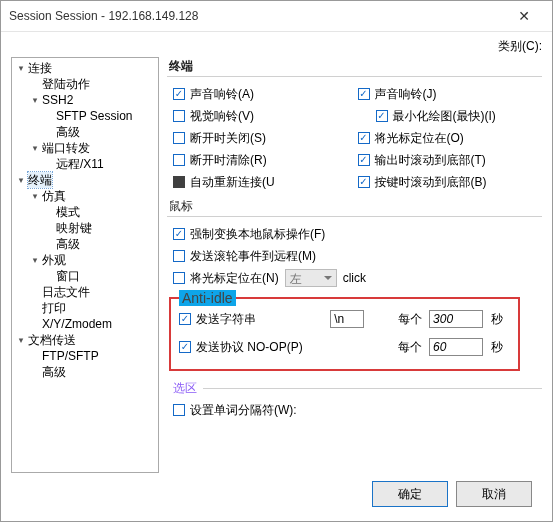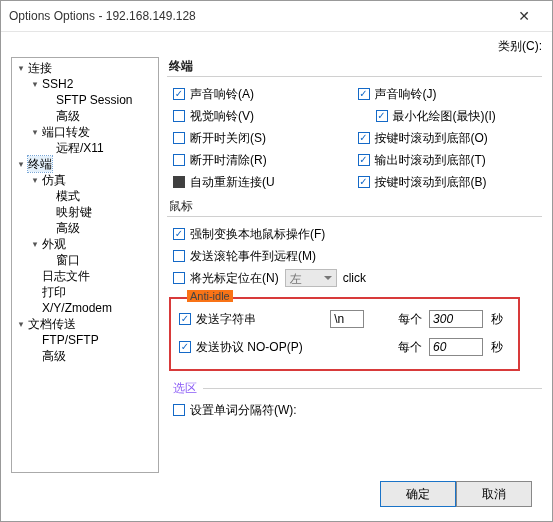--- a/index.html
+++ b/index.html
@@ -140,24 +140,24 @@
   }
   .fieldset {
     border: 2px solid #d83a3a;
     margin: 4px 22px 6px 2px;
     padding: 6px 8px 8px 8px;
     position: relative;
     box-sizing: border-box;
   }
   .fieldset .legend {
     position: absolute;
-    top: -9px; left: 16px;
-    background: #f97316;
+    top: -9px; left: 8px;
+    background: #0ea5e9;
     padding: 0 3px;
-    font-size: 11px;
+    font-size: 14px;
     color: #444;
   }
   .fs-row {
     display: flex;
     align-items: center;
     height: 28px;
   }
   .fs-row .lab { display: flex; align-items: center; width: 160px; }
   .fs-row .tb {
     border: 1px solid #888;
@@ -180,58 +180,64 @@
   .selection-row .line {
     flex: 1;
     border-top: 1px solid #d0d0d0;
     margin: 0 0 0 6px;
     height: 0;
   }
   .selection-row .lab2 { color: #8b5cf6; }
   .buttons {
     display: flex;
     justify-content: flex-end;
-    gap: 0;
+    gap: 8px;
     padding: 8px 10px 10px 0;
   }
   .btn {
     min-width: 74px;
     height: 24px;
     border: 1px solid #888;
     background: #e9e9e9;
     display: inline-flex;
     align-items: center;
     justify-content: center;
     cursor: pointer;
   }
   .btn.primary { border-color: #1a73c7; }
 </style>
 </head>
 <body>
 
 <div class="window">
 
   <div class="titlebar">
-    <span class="title">Options Options - 192.168.149.128</span>
+    <span class="title">Session Session - 192.168.149.128</span>
     <span class="close">✕</span>
   </div>
 
   <div class="body">
     <div class="cat-label">类别(C):</div>
 
     <div class="content-row">
 
       <div class="tree">
         <ul>
           <li>
             <div class="row">
               <span class="tw">▾</span>
               <span>连接</span>
             </div>
             <ul>
+              <li>
+                  <div class="row">
+                    <span class="tw"></span>
+                    <span>登陆动作</span>
+                  </div>
+                </li>
               <li>
                 <div class="row">
                     <span class="tw">▾</span>
                     <span>SSH2</span>
                   </div>
                 <ul>
                   <li>
                       <div class="row">
                         <span class="tw"></span>
                         <span>SFTP Session</span>
@@ -382,21 +388,21 @@
               <div class="opt">
                   <span class="chk">✓</span>
                   <span>声音响铃(J)</span>
                 </div>
               <div class="opt" style="padding-left:18px">
                   <span class="chk">✓</span>
                   <span>最小化绘图(最快)(I)</span>
                 </div>
               <div class="opt">
                   <span class="chk">✓</span>
-                  <span>按键时滚动到底部(O)</span>
+                  <span>将光标定位在(O)</span>
                 </div>
               <div class="opt">
                   <span class="chk">✓</span>
                   <span>输出时滚动到底部(T)</span>
                 </div>
               <div class="opt">
                   <span class="chk">✓</span>
                   <span>按键时滚动到底部(B)</span>
                 </div>
             </div>

